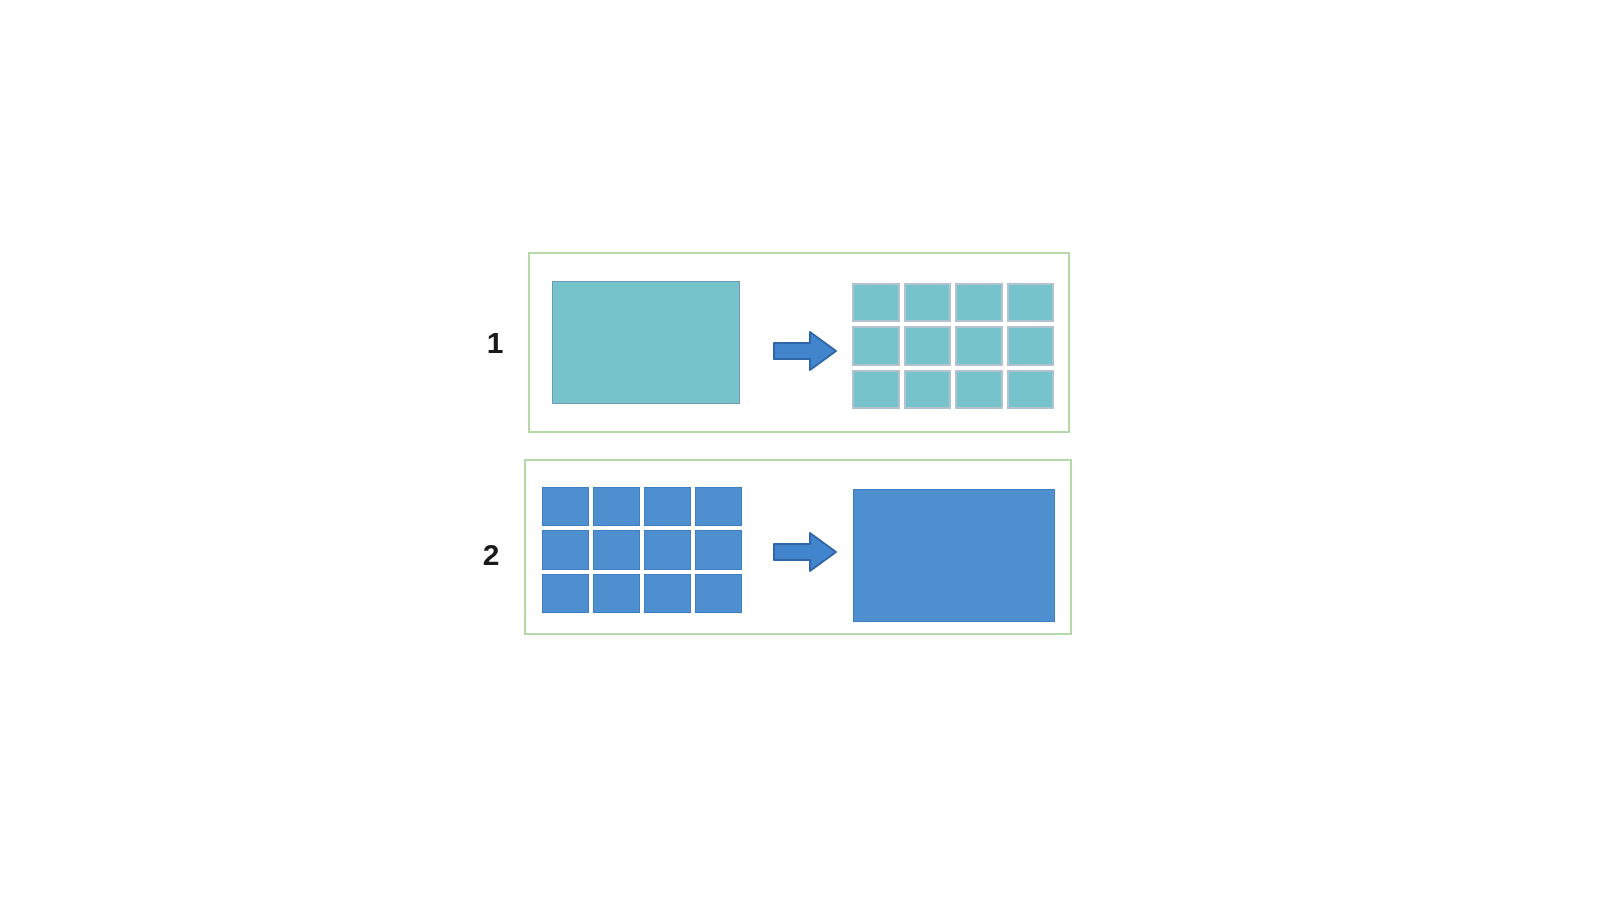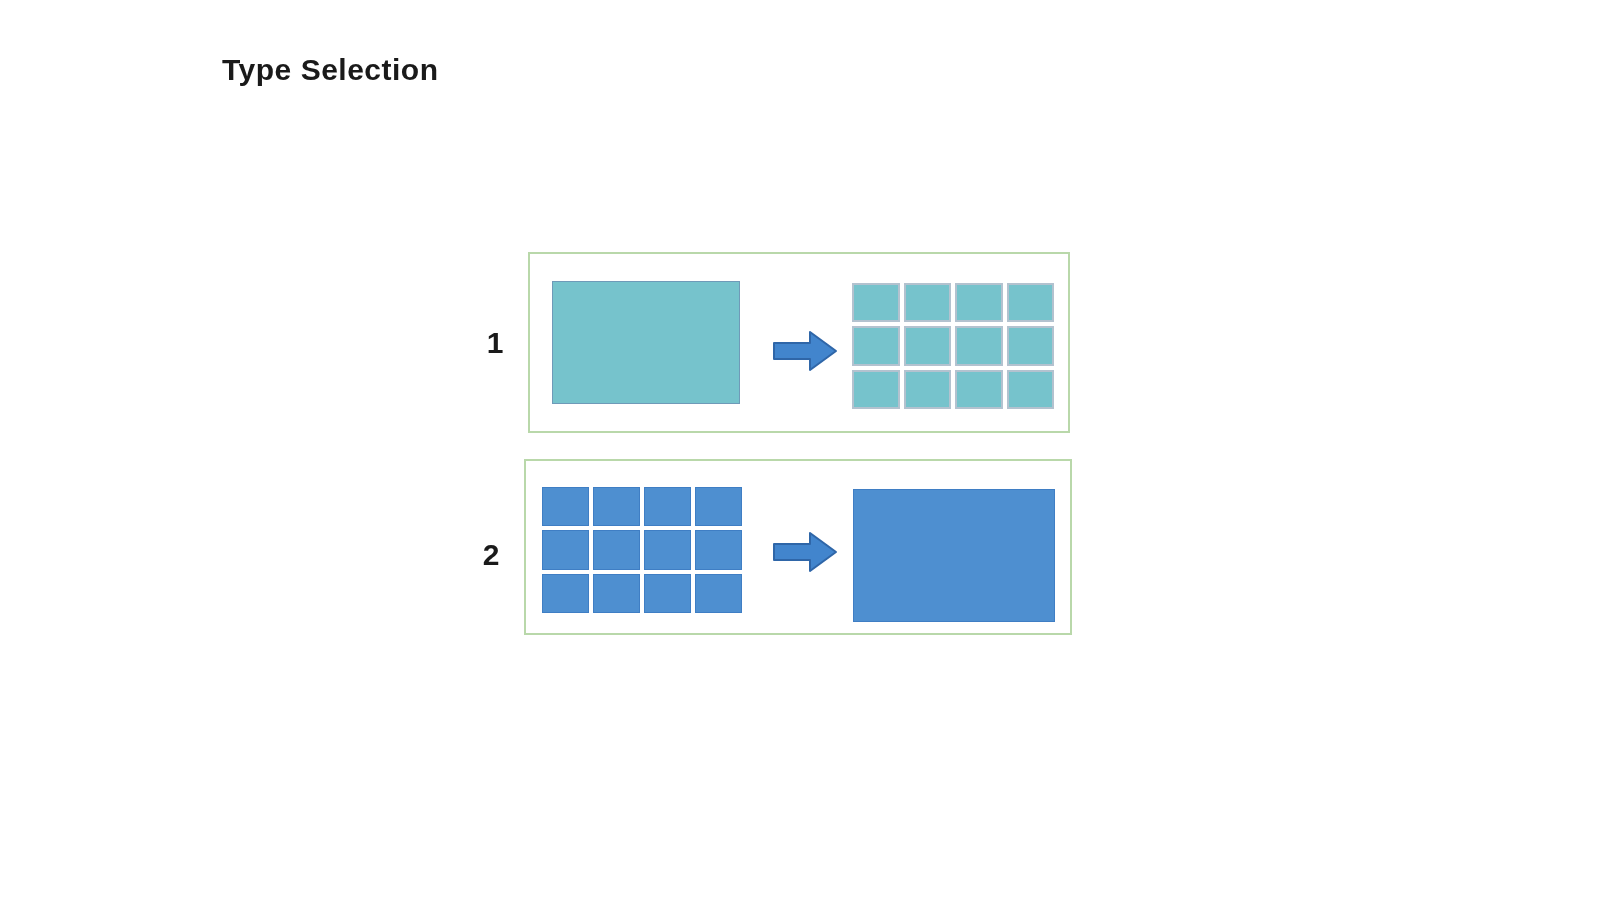--- a/index.html
+++ b/index.html
@@ -94,21 +94,20 @@
     stroke: var(--arrow-stroke, #2f66a8);
     stroke-width: 2;
     stroke-linejoin: round;
   }
 </style>
 </head>
 <body>
 
 <div class="canvas">
 
-  <h1 class="page-title">Type Selection</h1>
 
   <span class="option-label" id="label-1">1</span>
 
   <div class="option-box" id="option-box-1">
     <div class="solid-rect rect-teal"></div>
     <svg class="arrow" id="arrow-1" viewBox="0 0 66 46">
       <path d="M2 15 L38 15 L38 4 L64 23 L38 42 L38 31 L2 31 Z"></path>
     </svg>
     <div class="tile-grid" id="grid-1" style="grid-template-columns: repeat(4, 1fr); grid-template-rows: repeat(3, 1fr);">
         <div class="cell"></div>

